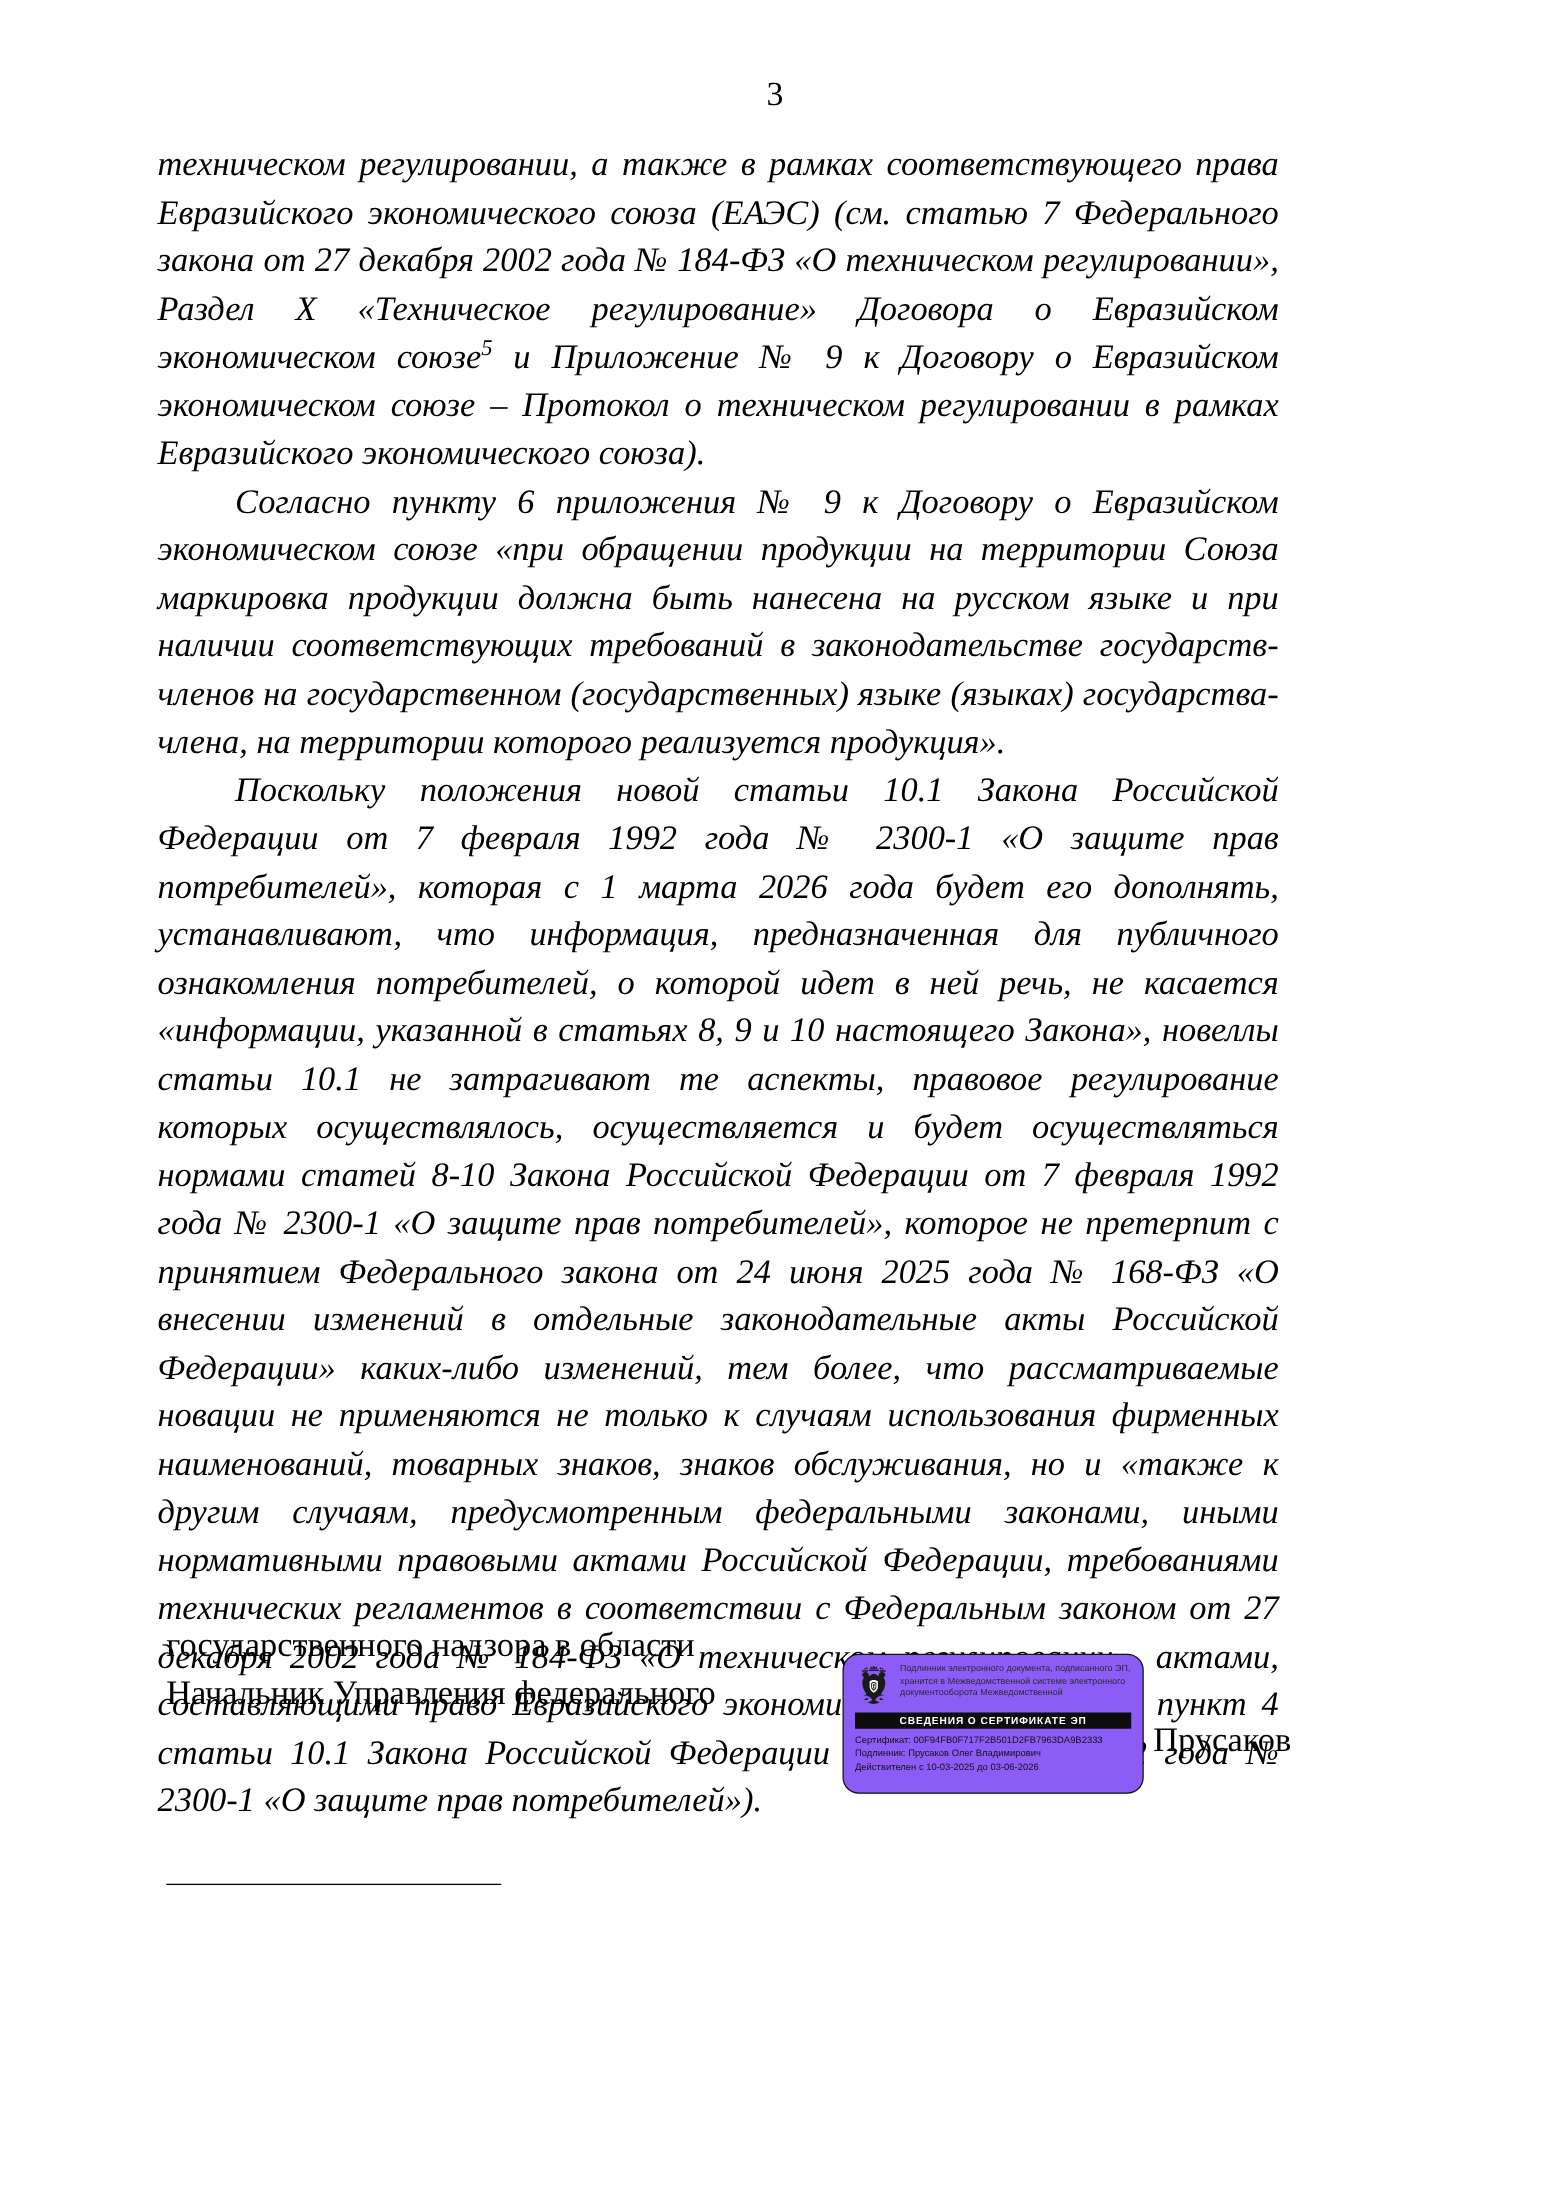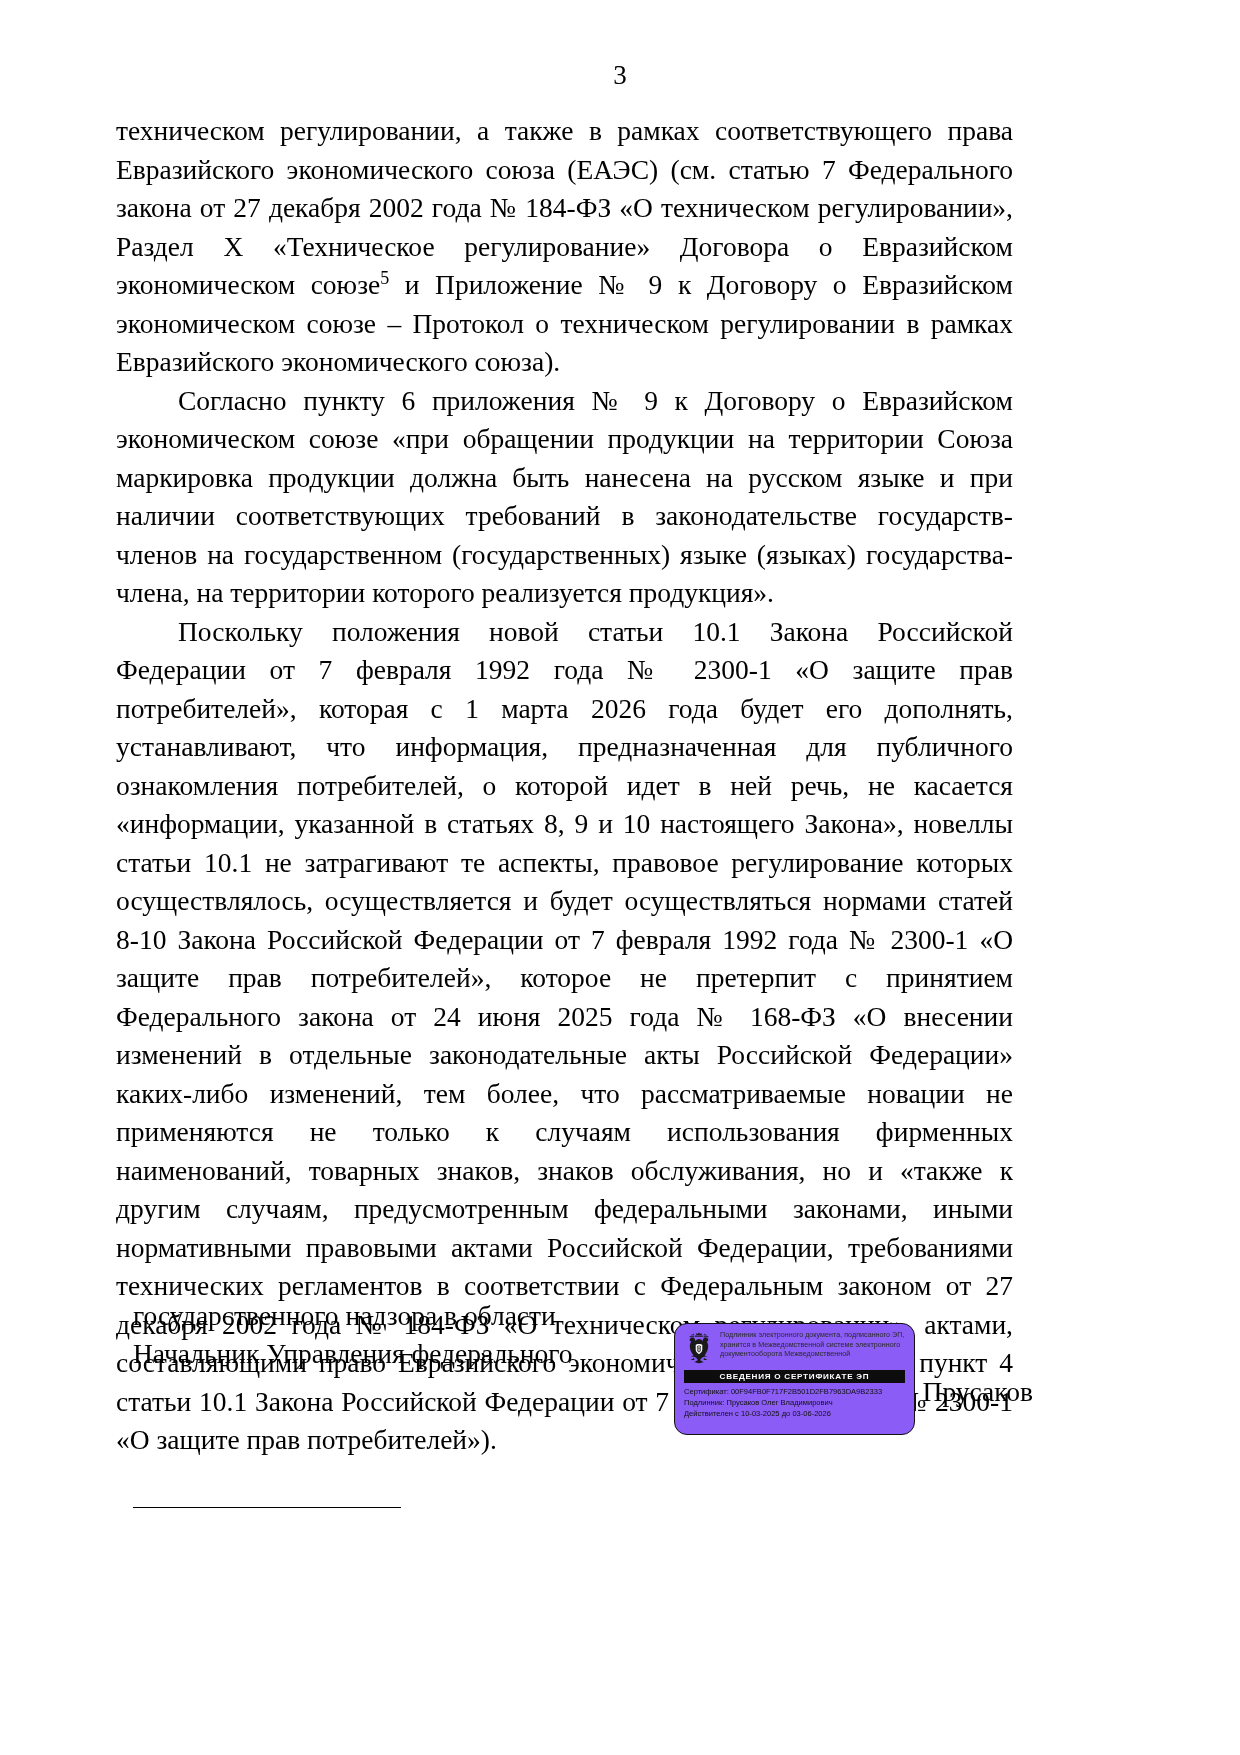--- a/index.html
+++ b/index.html
@@ -31,22 +31,23 @@
     text-align: center;
     font-size: 27px;
     line-height: 1;
     letter-spacing: 0.2px;
   }
 
   
   .body-text {
     position: absolute;
     top: 112px;
-    left: 116px;
+    left: 126px;
     width: 897px;
+    font-style: italic;
   }
   .para {
     font-size: 27.5px;
     line-height: 38.5px;
     text-align: justify;
     text-justify: inter-word;
     margin: 0;
     hyphens: none;
   }
   .para.indent {

